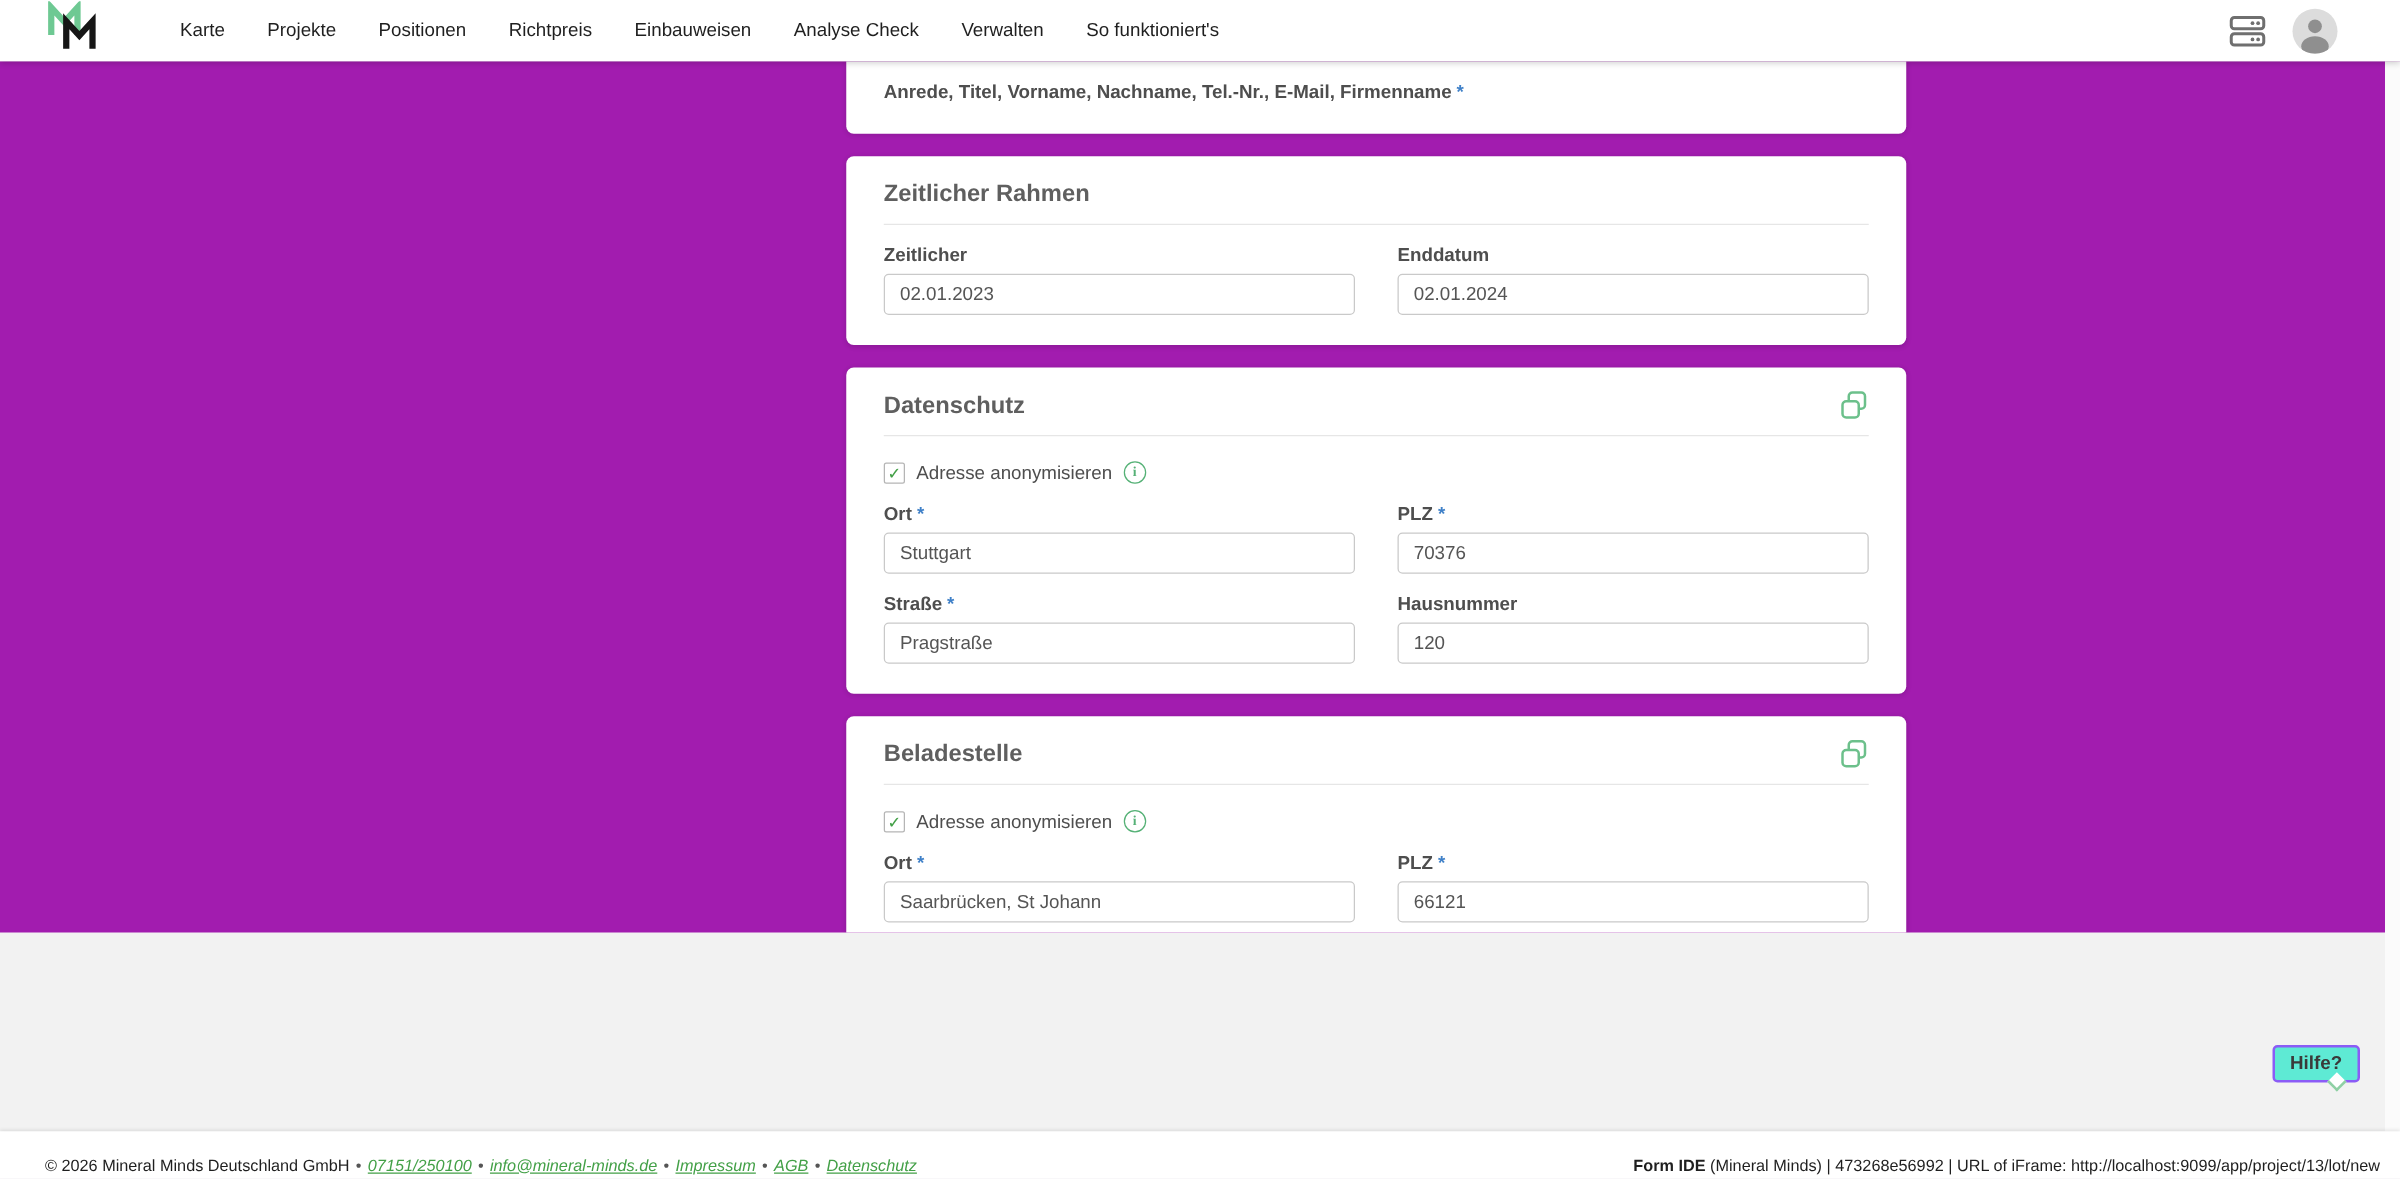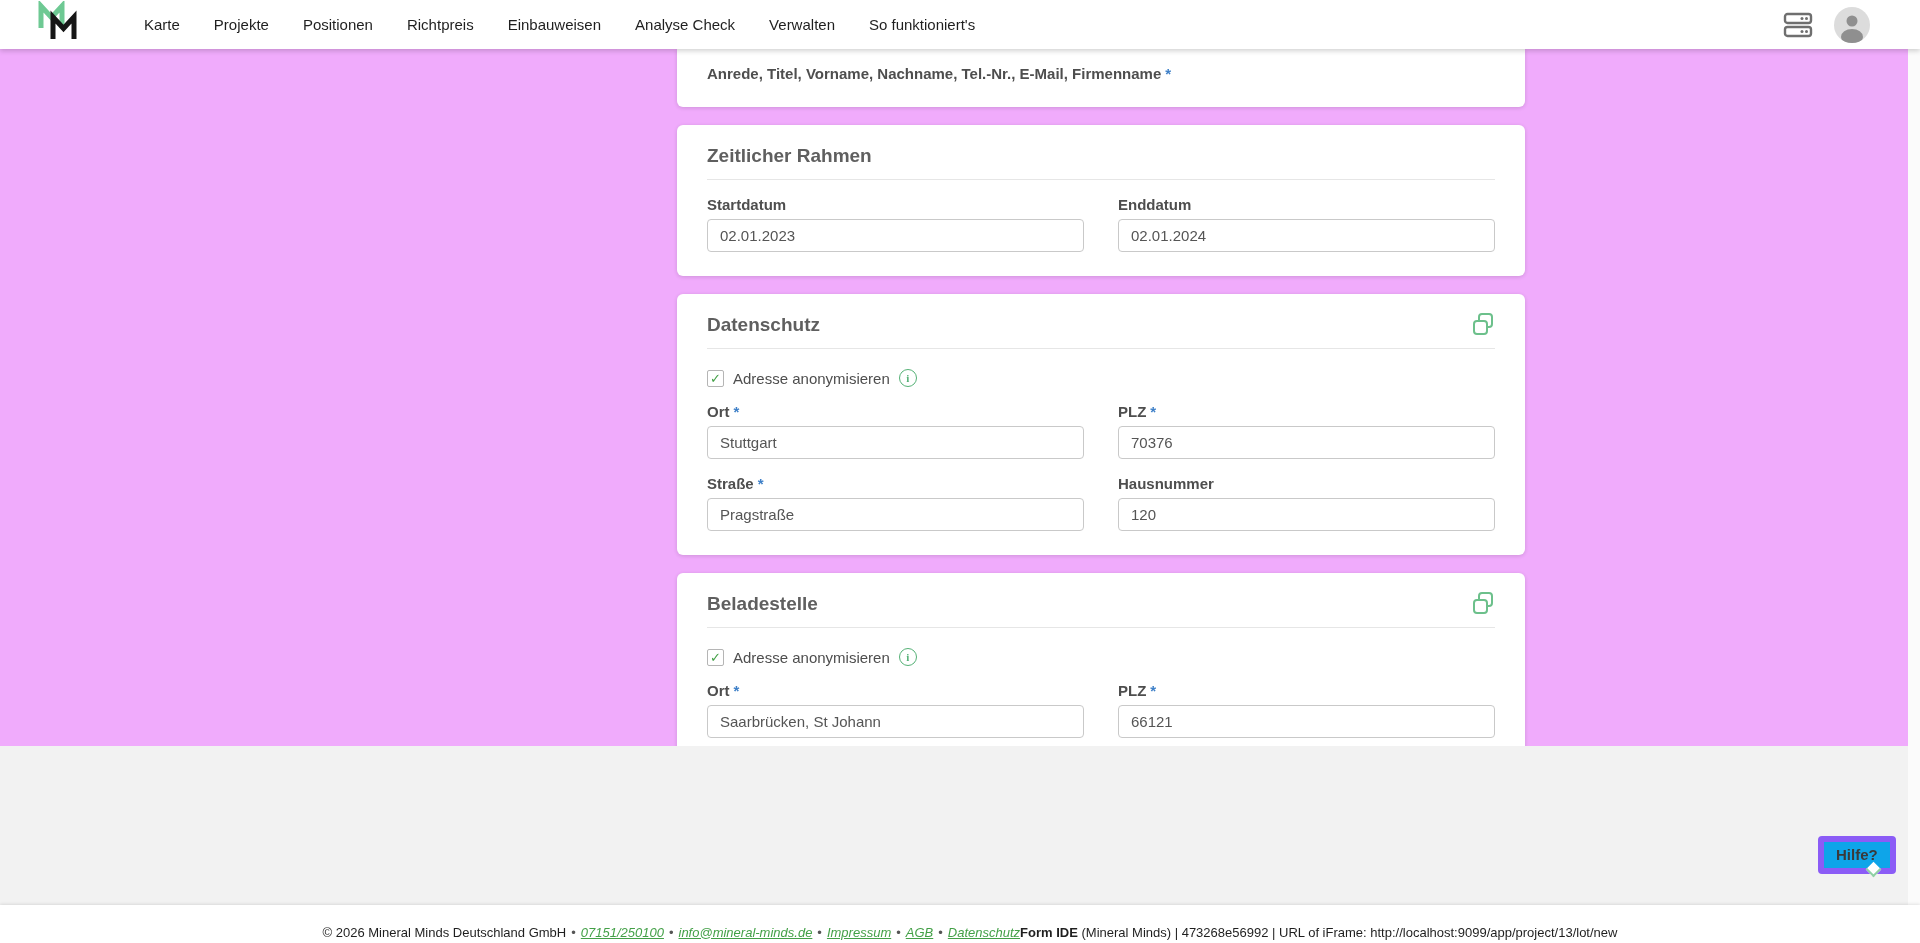--- a/index.html
+++ b/index.html
@@ -12,21 +12,21 @@
     display: flex; 
   }
   .logo { margin-left: 36px; width: 56px; height: 42px; display: flex; align-items: center; cursor: pointer; }
   .nav-items { display: flex; align-items: center; gap: 34px; margin-left: 52px; }
   .nav-item { font-size: 15px; color: #1f1f1f; cursor: pointer; white-space: nowrap; }
   .nav-right { margin-left: auto; margin-right: 50px; display: flex; align-items: center; gap: 20px; }
   .icon-btn { width: 32px; height: 30px; display: flex; align-items: center; justify-content: center; cursor: pointer; }
   .avatar { width: 36px; height: 36px; border-radius: 50%; background: #dcdcdc; overflow: hidden; display: flex; align-items: flex-start; justify-content: center; cursor: pointer; }
 
   
-  .main { position: absolute; top: 49px; left: 0; width: 1920px; height: 697px; background: #f0abfc; overflow: hidden; }
+  .main { position: absolute; top: 49px; left: 0; width: 1920px; height: 697px; background: #a21caf; overflow: hidden; }
   .col { position: absolute; left: 677px; top: 0; width: 848px; }
 
   .card { background: #fff; border-radius: 6px; box-shadow: 0 1px 4px rgba(0,0,0,0.14); margin-bottom: 18px; padding: 20px 30px 24px; }
   .card.cut-top { border-radius: 0 0 6px 6px; padding-top: 16px; }
 
   .section-title { font-size: 19px; color: #5f5f5f; font-weight: bold; }
   .divider { height: 1px; background: #e6e6e6; margin-top: 12px; border: none; }
 
   .field-label { font-size: 15px; font-weight: bold; color: #4e4e4e; margin-top: 16px; line-height: 18px; }
   .req { color: #3f80c8; margin-left: 4px; font-weight: bold; }
@@ -71,37 +71,37 @@
   .spinner {
     position: absolute; right: 12px; top: 14px; width: 15px; height: 15px;
     border: 2px dotted #8fa8bd; border-radius: 50%;
     animation: spin 1.1s linear infinite;
   }
   @keyframes spin { to { transform: rotate(360deg); } }
 
   
   .help-bubble {
     position: absolute; left: 1818px; top: 836px; z-index: 60;
-    background: #0ea5e9; border: 6px solid #8b5cf6; border-radius: 4px;
+    background: #5eead4; border: 2px solid #8b5cf6; border-radius: 4px;
     padding: 4px 12px 5px; font-size: 15px; font-weight: bold; color: #3a3a3a; cursor: pointer;
   }
   .help-tail {
     position: absolute; right: 11px; bottom: -7px; width: 11px; height: 11px;
     background: #fff; transform: rotate(45deg);
     border-right: 2px solid #8fd0a4; border-bottom: 2px solid #8fd0a4;
   }
 
   
   .scroll-strip { position: absolute; top: 49px; right: 0; width: 12px; height: 856px; background: #fbfbfb; z-index: 40; }
 
   
   .footer {
     position: absolute; left: 0; top: 905px; width: 1920px; height: 38px; background: #ffffff;
     box-shadow: 0 -1px 3px rgba(0,0,0,0.10); z-index: 55;
-    display: flex; align-items: center; justify-content: center; padding: 16px 16px 0 36px;
+    display: flex; align-items: center; justify-content: space-between; padding: 16px 16px 0 36px;
     font-size: 13px; color: #1f1f1f;
   }
   .f-left { display: flex; align-items: center; gap: 5px; white-space: nowrap; }
   .f-link { color: #43a047; text-decoration: underline; cursor: pointer; font-style: italic; }
   .f-sep { color: #555; }
   .f-right { white-space: nowrap; }
   .f-right b { font-weight: bold; }
 </style>
 </head>
 <body>
@@ -150,21 +150,21 @@
       <div class="field-label" style="margin-top:0;">
         <span>Anrede, Titel, Vorname, Nachname, Tel.-Nr., E-Mail, Firmenname</span><span class="req">*</span>
       </div>
     </div>
 
     <div class="card">
       <div class="section-title">Zeitlicher Rahmen</div>
       <hr class="divider">
       <div class="grid2">
         <div>
-          <div class="field-label">Startdatum</div>
+          <div class="field-label">Zeitlicher</div>
           <input class="tinput" type="text" value="02.01.2023" style="">
         </div>
         <div>
           <div class="field-label">Enddatum</div>
           <input class="tinput" type="text" value="02.01.2024" style="">
         </div>
       </div>
     </div>
 
     <div class="card">

